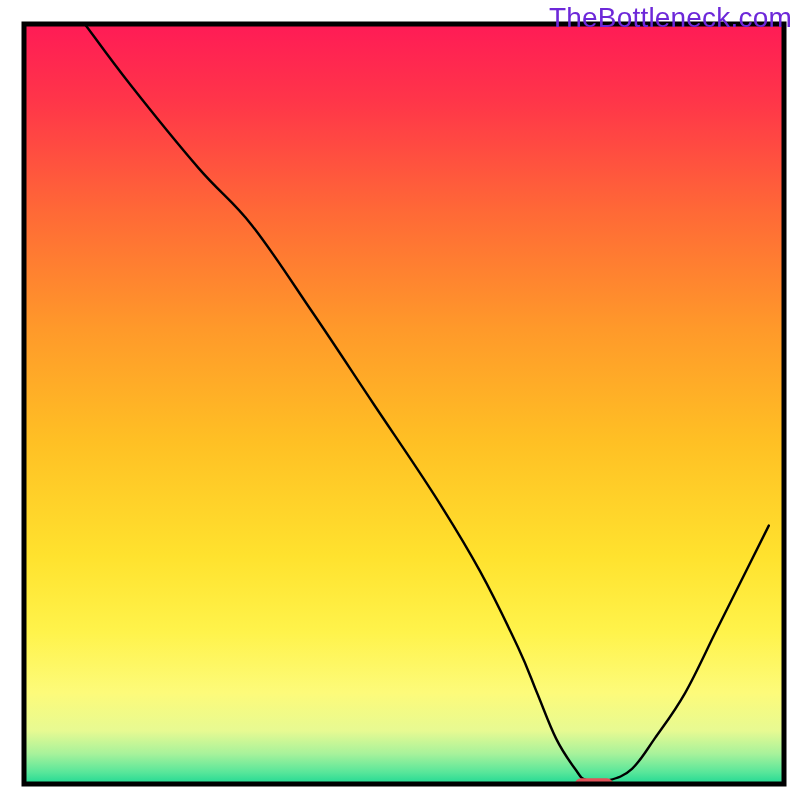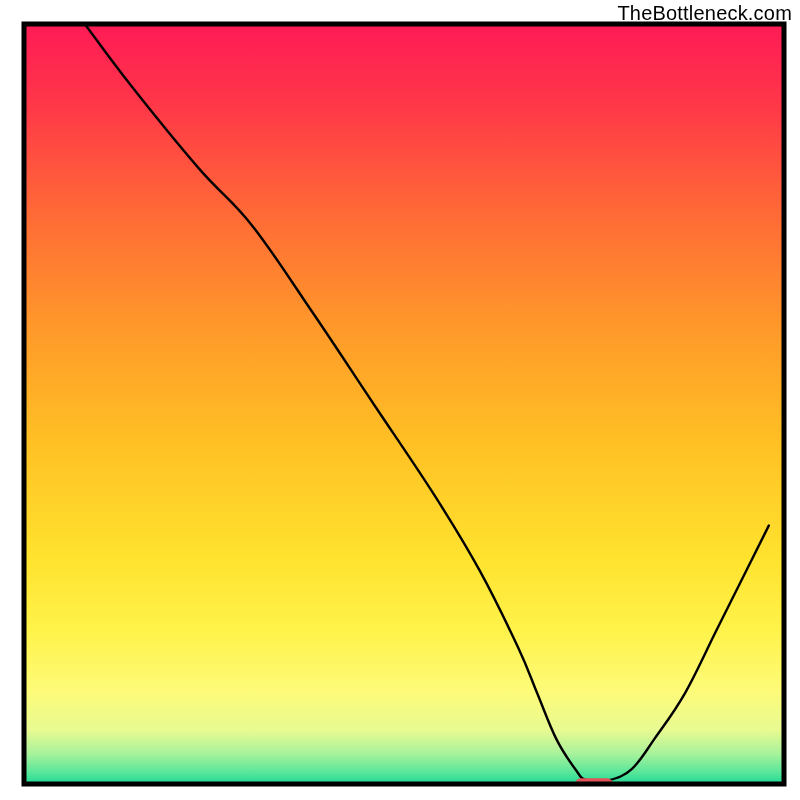--- a/index.html
+++ b/index.html
@@ -12,23 +12,23 @@
   }
   .chart-container {
     position: relative;
     width: 800px;
     height: 800px;
   }
   .watermark {
     position: absolute;
     top: 2px;
     right: 8px;
-    font-size: 20px;
+    font-size: 28px;
     font-weight: 500;
-    color: #000000;
+    color: #6d28d9;
     letter-spacing: 0.2px;
     z-index: 20;
   }
   svg.chart {
     position: absolute;
     top: 0;
     left: 0;
     width: 800px;
     height: 800px;
   }

